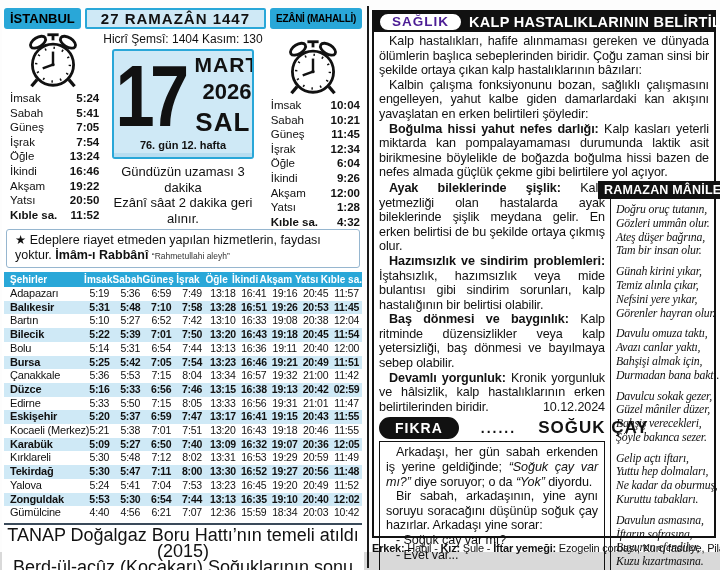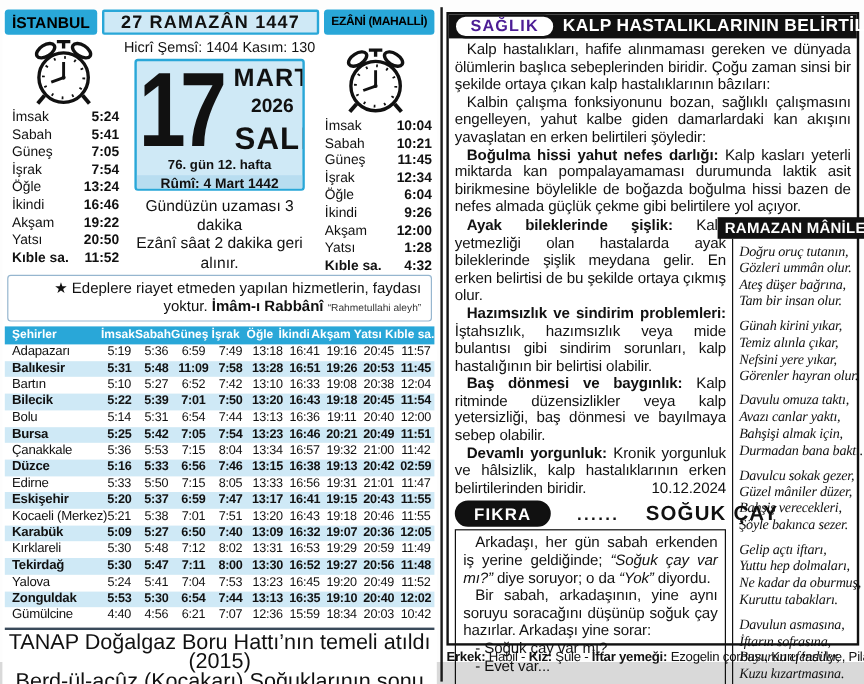--- a/index.html
+++ b/index.html
@@ -29,27 +29,27 @@
   .time-row{display:flex;justify-content:space-between;}
   .time-row .tv{font-weight:bold;}
   .time-row:last-child{font-weight:bold;}
   .col-date{flex:1;display:flex;flex-direction:column;align-items:center;}
   .hicri-line{font-size:12px;padding:2px 0 3px;white-space:nowrap;}
   .date-box{width:142px;background:var(--panel);border:2px solid var(--accent);border-radius:3px;overflow:hidden;}
   .date-top{display:flex;align-items:center;justify-content:center;padding:2px 2px 0;}
   .big-day{font-size:88px;line-height:78px;font-weight:bold;transform:scaleX(.8);letter-spacing:-6px;}
   .date-stack{display:flex;flex-direction:column;align-items:center;margin-left:2px;}
   .d-month{font-size:21px;font-weight:bold;letter-spacing:1px;}
-  .d-year{font-size:16px;font-weight:bold;margin:2px 0;}
+  .d-year{font-size:22px;font-weight:bold;margin:2px 0;}
   .d-weekday{font-size:26px;font-weight:bold;letter-spacing:1px;}
   .d-info{font-size:11px;font-weight:bold;text-align:center;padding:1px 0 2px;}
   .d-rumi{background:var(--strip);font-size:11.5px;font-weight:bold;text-align:center;padding:1.5px 0;}
   .notes{font-size:13px;text-align:center;line-height:15.5px;margin-top:5px;white-space:pre-line;}
   .quote-box{margin:3px 4px 2px;border:1px solid #96b6cf;border-radius:3px;
-    padding:3px 8px;font-size:12.5px;line-height:15px;text-align:right;}
+    padding:3px 8px;font-size:12.5px;line-height:15px;text-align:left;}
   .quote-box .b{font-weight:bold;}
   .quote-box .sm{font-size:8.5px;color:#333;}
   
   .ttable{margin:2px 2px 0;}
   .thead,.trow{display:grid;grid-template-columns:80px repeat(9,1fr);}
   .thead{background:var(--accent);color:#fff;font-weight:bold;font-size:10px;line-height:15px;}
   .thead .th{text-align:center;white-space:nowrap;}
   .thead .th:first-child{text-align:left;padding-left:6px;}
   .trow{font-size:10.5px;line-height:13.7px;letter-spacing:-0.2px;}
   .trow .tc{text-align:center;white-space:nowrap;}
@@ -259,21 +259,21 @@
           <div class="tc">13:18</div>
           <div class="tc">16:41</div>
           <div class="tc">19:16</div>
           <div class="tc">20:45</div>
           <div class="tc">11:57</div>
         </div>
           <div class="trow">
           <div class="tc city">Balıkesir</div>
           <div class="tc">5:31</div>
           <div class="tc">5:48</div>
-          <div class="tc">11:09</div>
+          <div class="tc">7:10</div>
           <div class="tc">7:58</div>
           <div class="tc">13:28</div>
           <div class="tc">16:51</div>
           <div class="tc">19:26</div>
           <div class="tc">20:53</div>
           <div class="tc">11:45</div>
         </div>
           <div class="trow">
           <div class="tc city">Bartın</div>
           <div class="tc">5:10</div>
@@ -311,21 +311,21 @@
           <div class="tc">12:00</div>
         </div>
           <div class="trow">
           <div class="tc city">Bursa</div>
           <div class="tc">5:25</div>
           <div class="tc">5:42</div>
           <div class="tc">7:05</div>
           <div class="tc">7:54</div>
           <div class="tc">13:23</div>
           <div class="tc">16:46</div>
-          <div class="tc">20:21</div>
+          <div class="tc">19:21</div>
           <div class="tc">20:49</div>
           <div class="tc">11:51</div>
         </div>
           <div class="trow">
           <div class="tc city">Çanakkale</div>
           <div class="tc">5:36</div>
           <div class="tc">5:53</div>
           <div class="tc">7:15</div>
           <div class="tc">8:04</div>
           <div class="tc">13:34</div>

